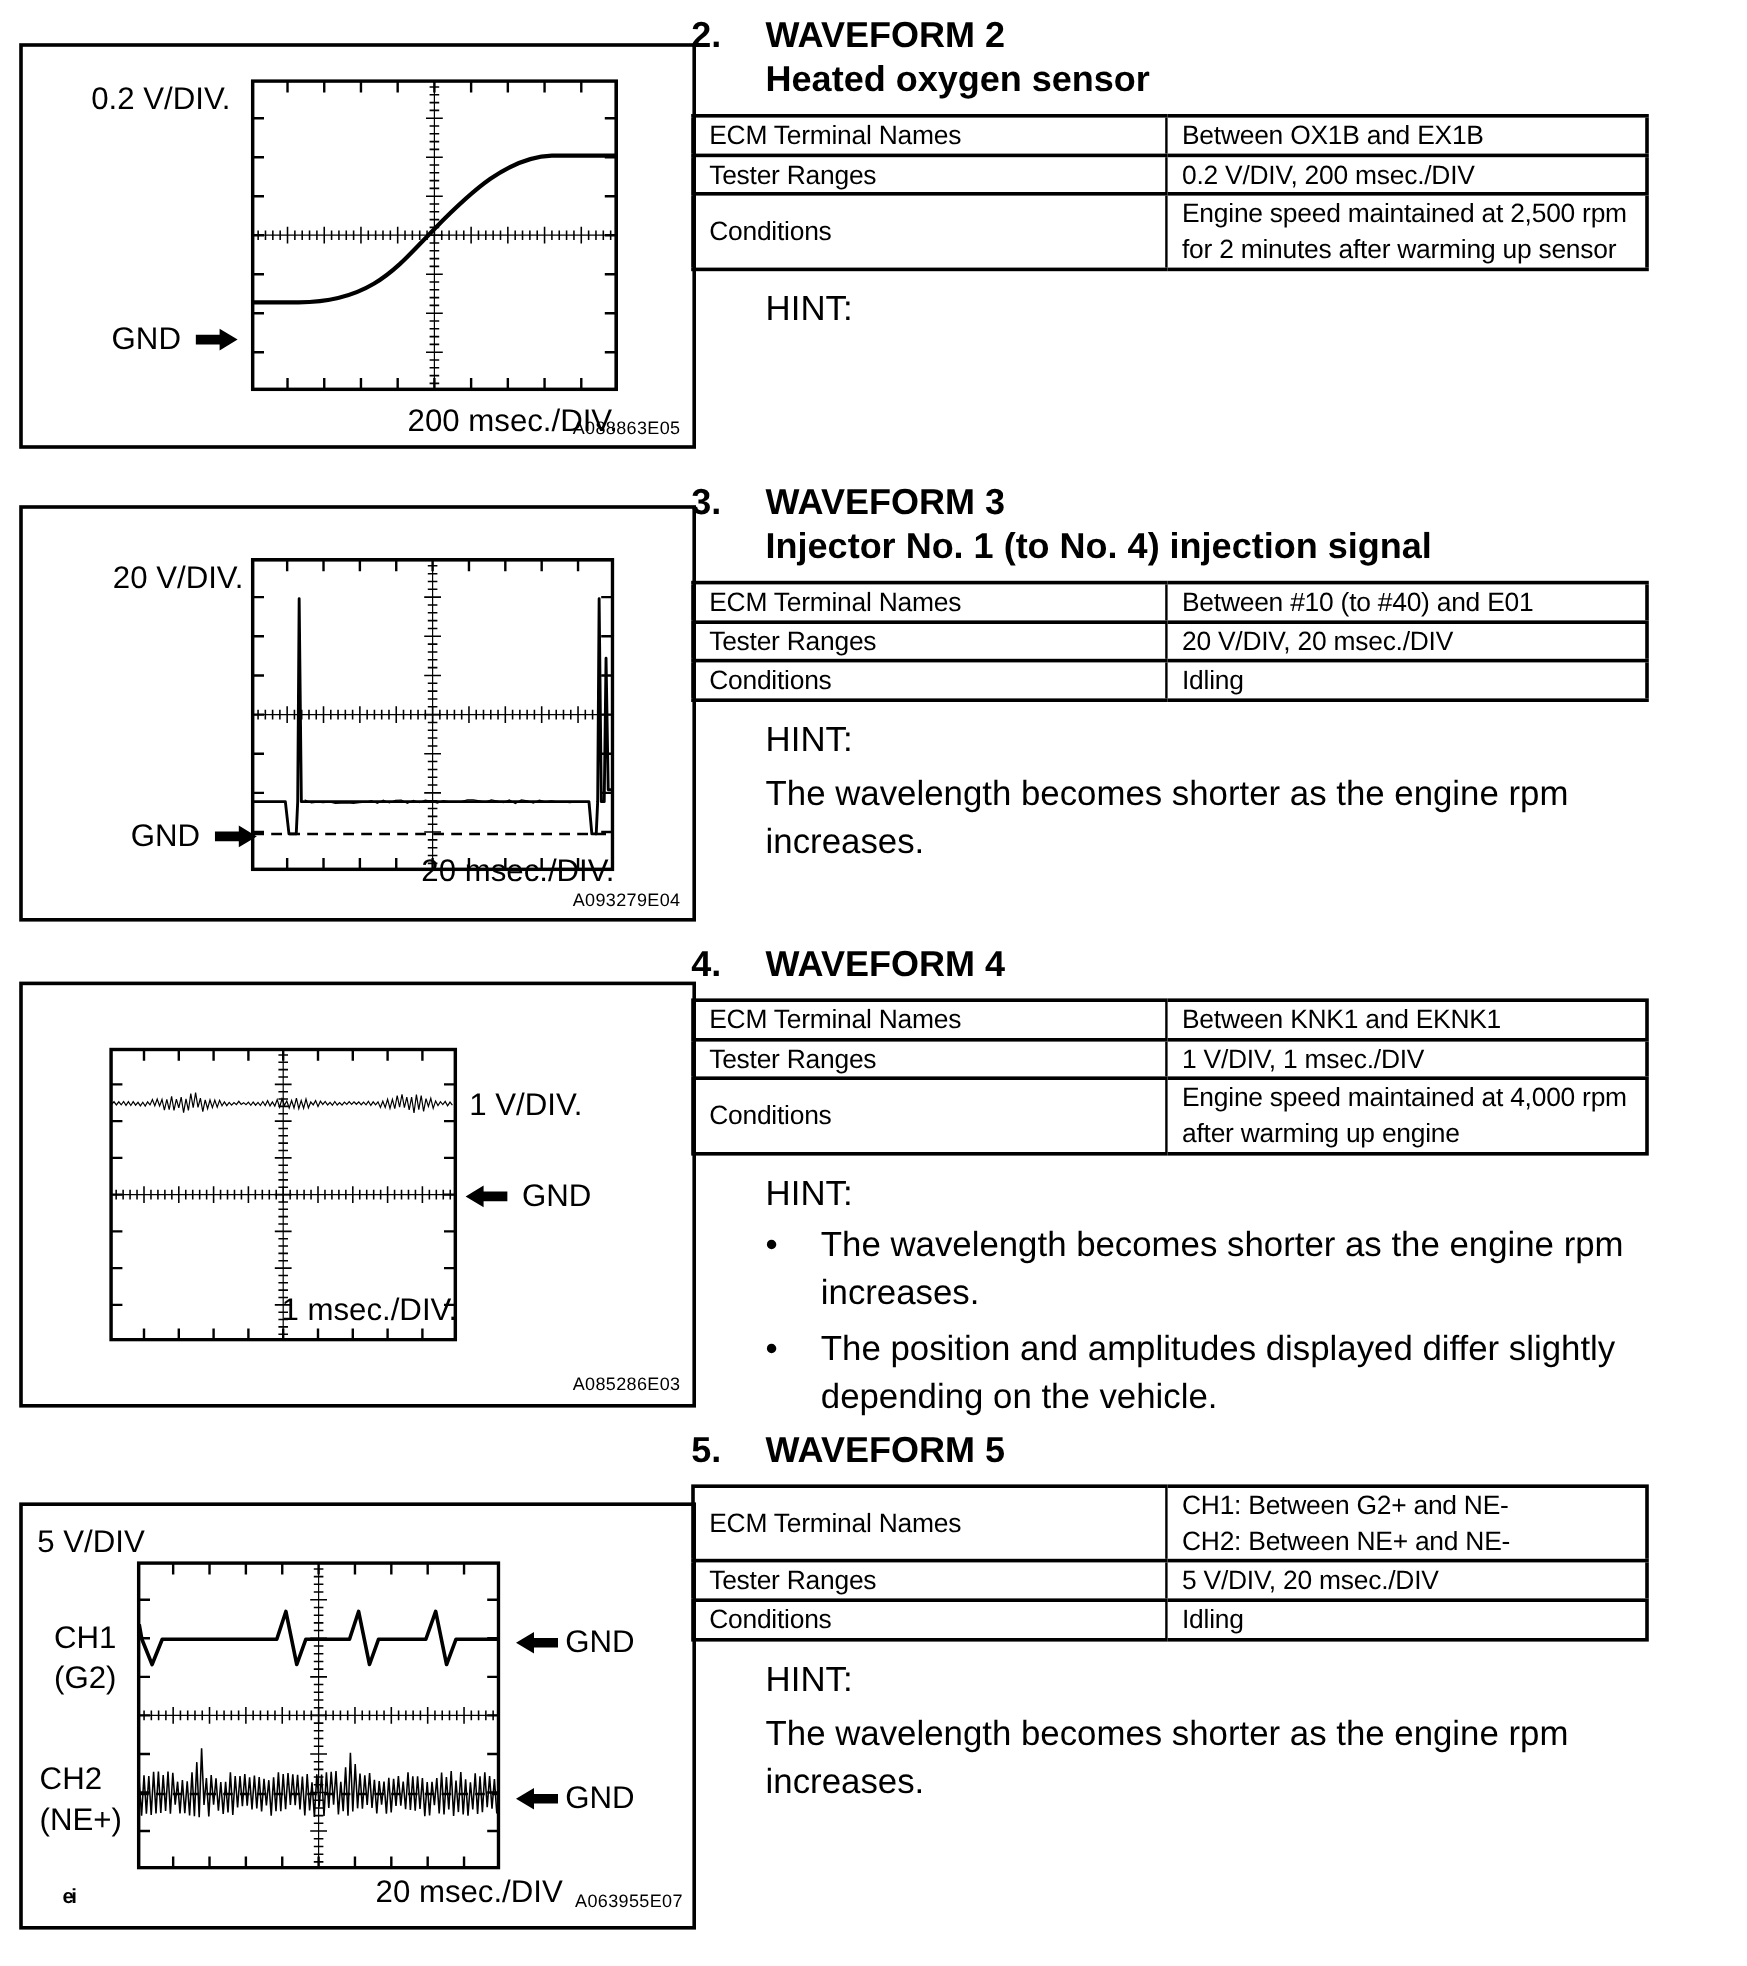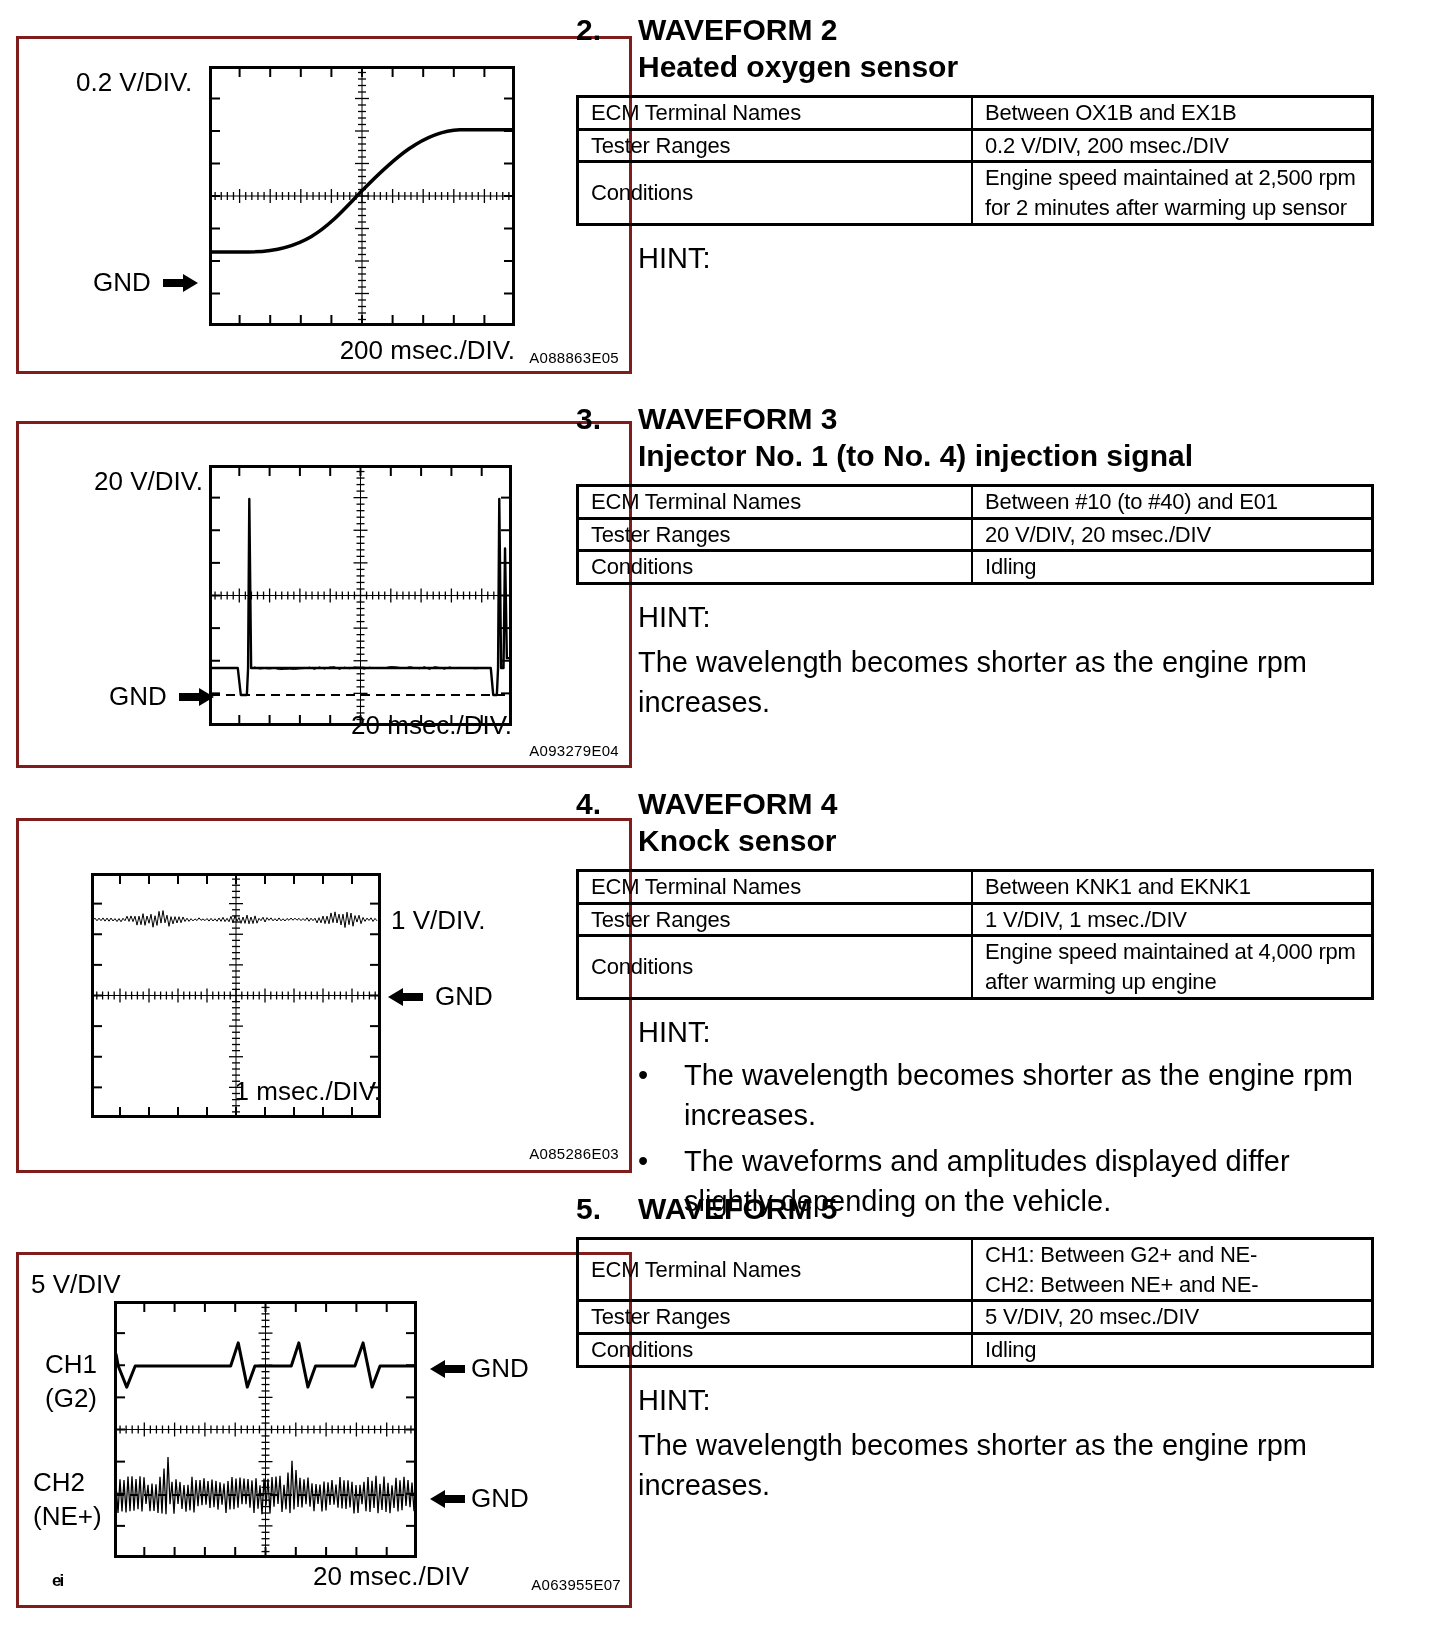--- a/index.html
+++ b/index.html
@@ -3,21 +3,21 @@
 <meta charset="utf-8">
 <style>
   html,body{margin:0;padding:0}
   body{
     width:1456px;height:1638px;position:relative;overflow:hidden;
     background:#ffffff;color:#000;
     font-family:"Liberation Sans", sans-serif;
     -webkit-font-smoothing:antialiased;
   }
   
-  .figbox{position:absolute;left:16px;width:616px;border:3px solid #7f1d1d;background:#fff;box-sizing:border-box}
+  .figbox{position:absolute;left:16px;width:564px;border:3px solid #000000;background:#fff;box-sizing:border-box}
   .vdiv{position:absolute;font-size:26px;white-space:nowrap}
   .scope{position:absolute;display:block}
   .gnd-row{position:absolute;display:flex;align-items:center;gap:12px;font-size:26px;white-space:nowrap}
   .timebase{position:absolute;font-size:26px;text-align:right;white-space:nowrap}
   .figcode{position:absolute;font-size:15px;letter-spacing:.3px}
   .chlabel{position:absolute;font-size:26px;line-height:34px;white-space:nowrap}
   .arr{display:block;flex:none}
   .stamp{position:absolute;font-size:17px;font-weight:bold;letter-spacing:-2px;background:#fff}
   
   .section{position:absolute;left:576px;width:800px}
@@ -659,21 +659,20 @@
     </table>
   <div class="hint-label">HINT:</div>
   <p class="hint-text">The wavelength becomes shorter as the engine rpm increases.</p>
 </div>
 
 <div class="section" style="top:786px">
   <div class="sec-head">
     <span class="sec-num">4.</span>
     <span>WAVEFORM 4</span>
   </div>
-  <div class="sec-sub">Knock sensor</div>
   <table class="spec">
     <tbody>
         <tr>
           <td class="k">ECM Terminal Names</td>
           <td class="v">Between KNK1 and EKNK1</td>
         </tr>
     <tr>
           <td class="k">Tester Ranges</td>
           <td class="v">1 V/DIV, 1 msec./DIV</td>
         </tr>
@@ -683,21 +682,21 @@
         </tr>
   </tbody>
     </table>
   <div class="hint-label">HINT:</div>
   <div class="bullet-row">
     <span class="bullet">•</span>
     <p class="bullet-text">The wavelength becomes shorter as the engine rpm increases.</p>
   </div>
   <div class="bullet-row">
     <span class="bullet">•</span>
-    <p class="bullet-text">The waveforms and amplitudes displayed differ slightly depending on the vehicle.</p>
+    <p class="bullet-text">The position and amplitudes displayed differ slightly depending on the vehicle.</p>
   </div>
 </div>
 
 <div class="section" style="top:1191px">
   <div class="sec-head">
     <span class="sec-num">5.</span>
     <span>WAVEFORM 5</span>
   </div>
   <table class="spec">
     <tbody>

